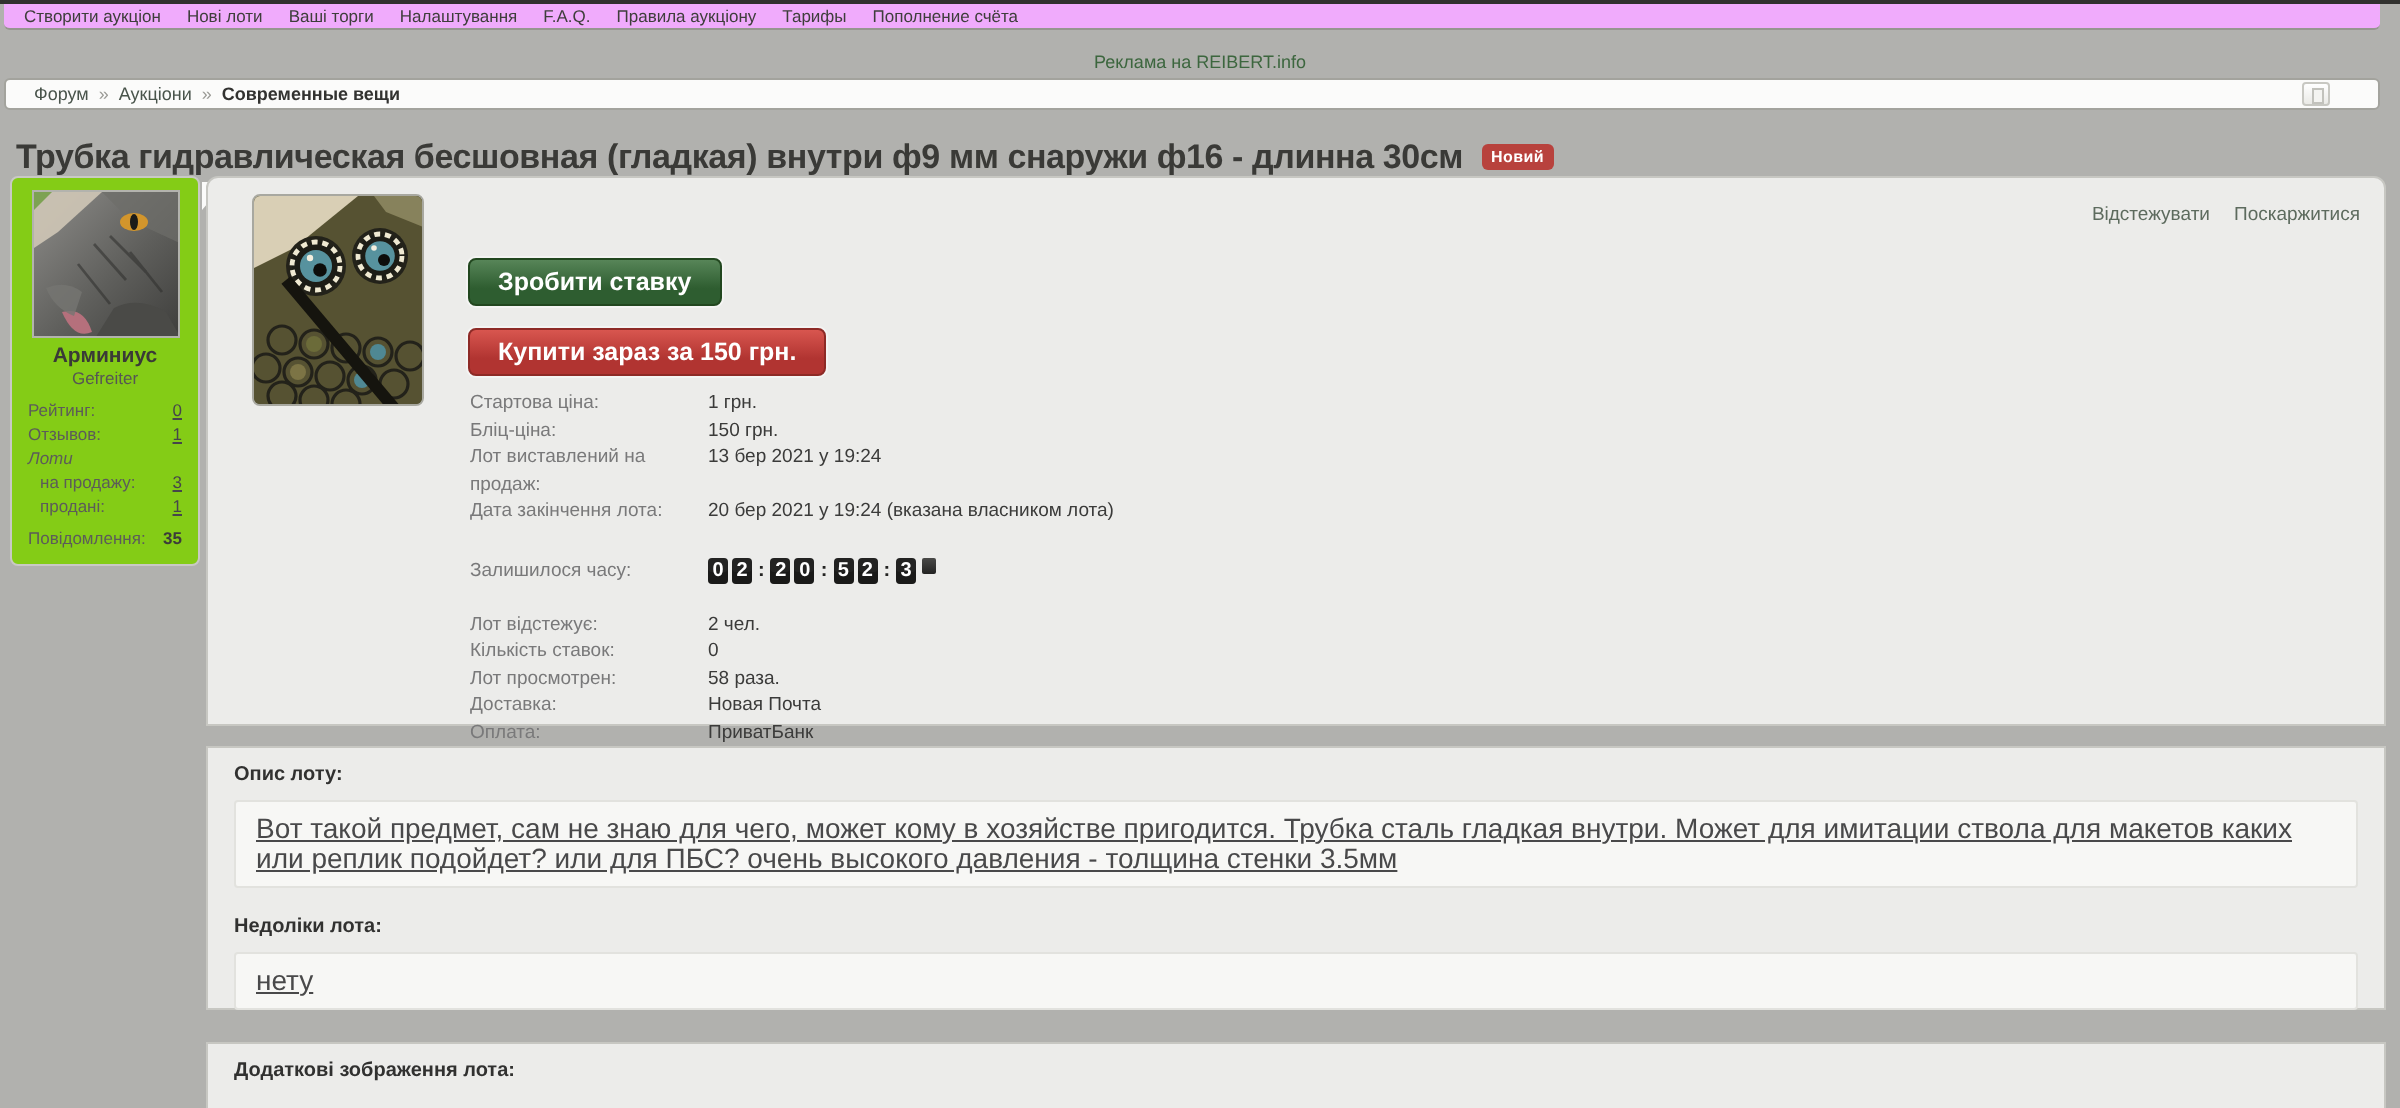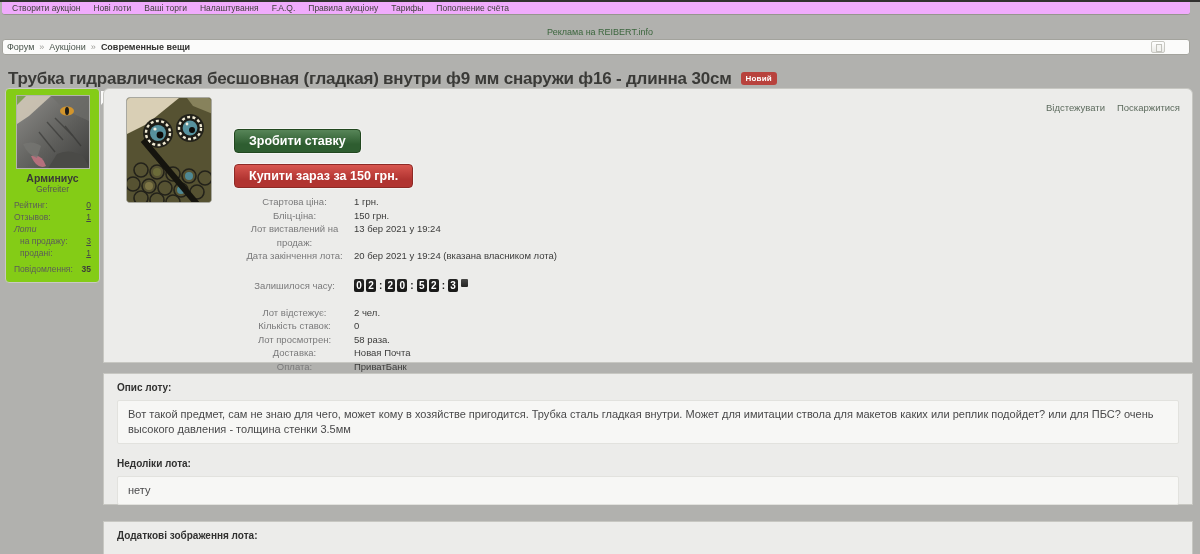--- a/index.html
+++ b/index.html
@@ -19,21 +19,21 @@
     background:#f0abfc; border-radius:0 0 3px 3px; border-bottom:1px solid #96968f;
     display:flex; align-items:center; gap:13px; padding-left:10px;
   }
   .nav-item { font-size:8.5px; color:#3e3e3b; text-decoration:none; white-space:nowrap; }
   .ad-row { position:absolute; top:21px; left:0; width:100%; text-align:center; }
   .ad-link { font-size:9px; color:#3c663e; text-decoration:none; }
 
   .breadcrumb {
     position:absolute; top:39px; left:2px; width:1188px; height:16px;
     background:#fbfbfa; border-radius:3px; border:1px solid #a3a39d;
-    display:flex; align-items:center; gap:5px; padding-left:4px;
+    display:flex; align-items:center; gap:5px; padding-left:14px;
     font-size:9px; color:#49544b;
   }
   .breadcrumb a { color:#49544b; text-decoration:none; }
   .breadcrumb .current { font-weight:bold; color:#323230; }
   .crumb-sep { color:#9a9a95; }
   .bc-button {
     position:absolute; right:24px; top:1px; width:14px; height:12px;
     background:linear-gradient(#ffffff,#eaeae6); border:1px solid #c8c8c2; border-radius:2px;
   }
   .bc-button::after {
@@ -106,21 +106,21 @@
     border:1px solid #22471f; box-shadow:0 0 0 1px rgba(255,255,255,.45);
   }
   .btn-buy {
     top:75px;
     background:linear-gradient(#d8564f, #b13431 65%);
     border:1px solid #8d2a26; box-shadow:0 0 0 1px rgba(255,255,255,.45);
   }
 
   .details { position:absolute; left:131px; top:106px; }
   .drow { display:flex; align-items:flex-start; line-height:13.5px; font-size:9.5px; }
-  .dlabel { width:119px; flex:none; color:#79797a;text-align:center; }
+  .dlabel { width:119px; flex:none; color:#79797a; }
   .dvalue { color:#3b3b3a; white-space:nowrap; }
   .details-bottom { margin-top:12px; }
 
   .countdown-row { display:flex; align-items:center; margin-top:15px; height:16px; }
   .countdown-row .dlabel { width:119px; }
   .countdown { display:flex; align-items:center; }
   .digit {
     display:inline-block; min-width:10px; padding:0 1px; height:13px; line-height:13px;
     background:#232322; color:#fff; font-size:10px; font-weight:bold; text-align:center;
     border-radius:2px; margin-right:2px; box-shadow:inset 0 -6px 0 rgba(0,0,0,.25);
@@ -128,21 +128,21 @@
   .colon { font-weight:bold; color:#232322; font-size:10px; margin:0 3px 0 1px; }
   .flip-stub {
     width:7px; height:8px; background:linear-gradient(#4a4a48,#232322);
     border-radius:1px; margin-left:1px; align-self:flex-start; margin-top:0;
   }
 
   .section-heading { font-size:10px; font-weight:bold; color:#313130; margin:8px 13px 7px; }
   .section-heading.second { margin-top:14px; }
   .inner-box {
     margin:0 13px; background:#f7f7f5; border:1px solid #e2e2de; border-radius:2px;
-    padding:6px 10px; font-size:11px; color:#49494a; line-height:15px;
+    padding:6px 10px; font-size:14px; color:#49494a; line-height:15px;text-decoration:underline;
   }
 </style>
 </head>
 <body>
 
 <div class="top-strip"></div>
 
 <nav class="navbar">
     <a class="nav-item">Створити аукціон</a>
     <a class="nav-item">Нові лоти</a>

